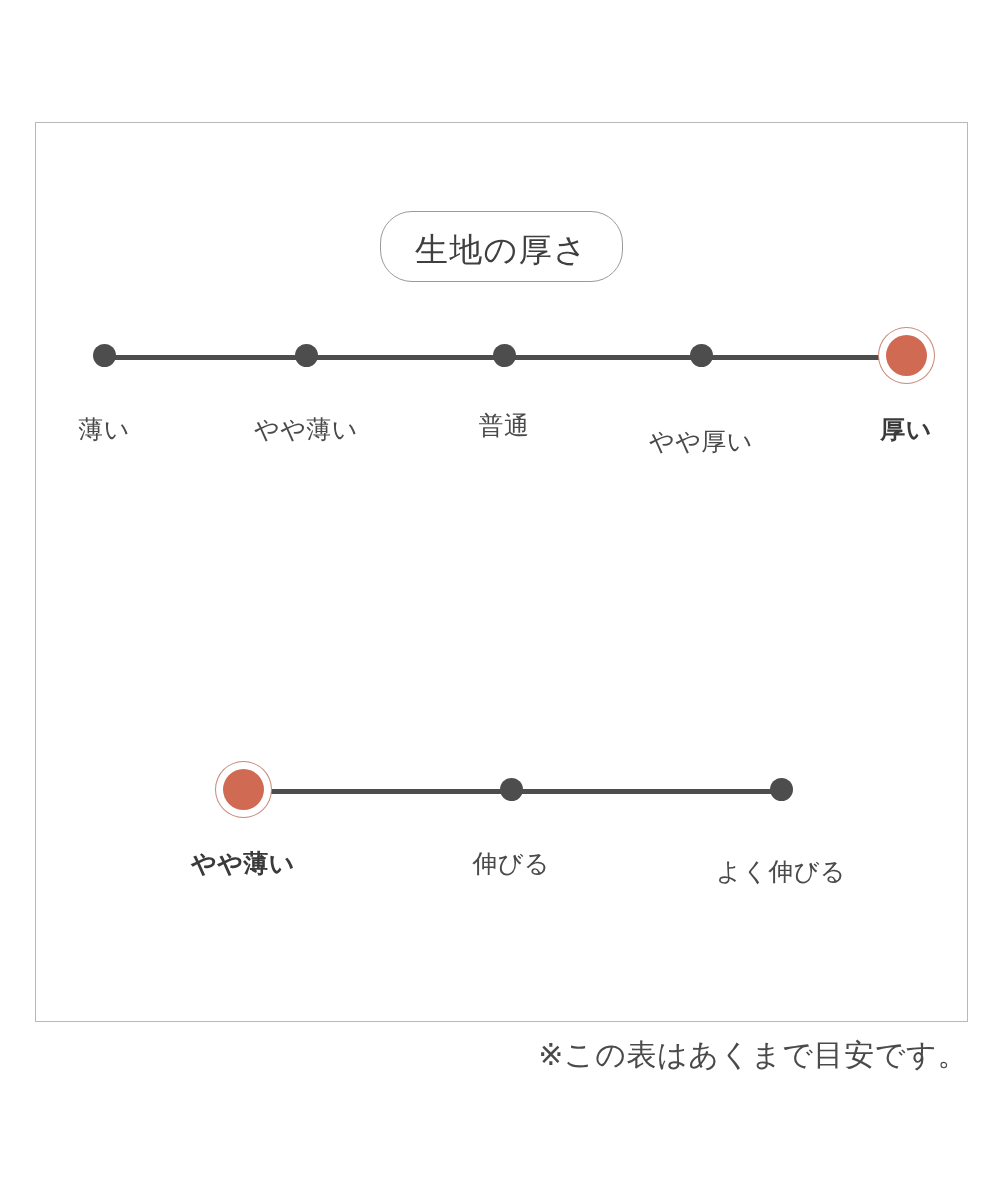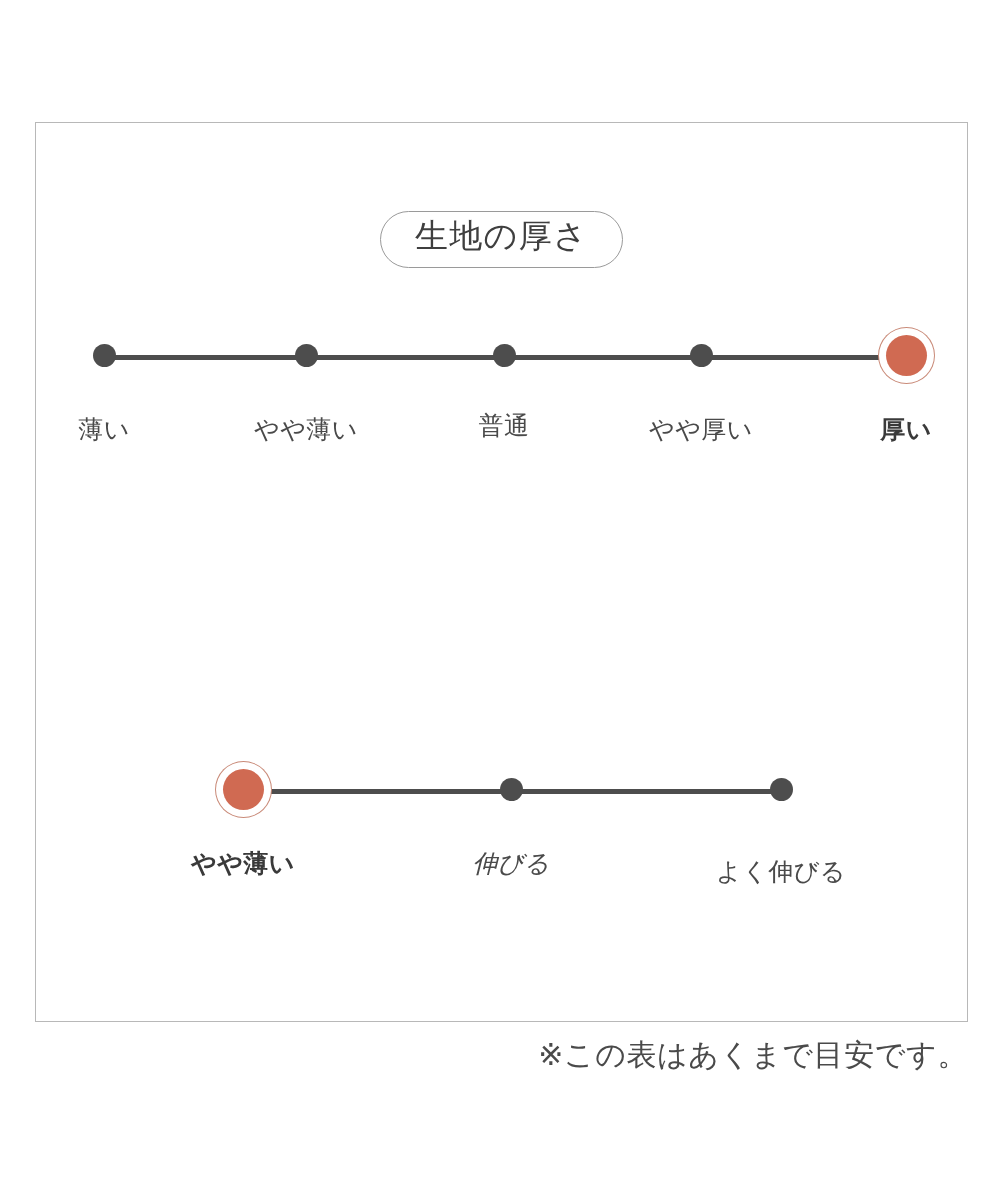--- a/index.html
+++ b/index.html
@@ -33,21 +33,21 @@
   .section-title-wrap {
     position: absolute;
     left: 0;
     width: 100%;
     text-align: center;
   }
   .section-title {
     display: inline-block;
     border: 1.6px solid #9a9a9a;
     border-radius: 32px;
-    padding: 5px 34px 12px 34px;
+    padding: 19px 34px 12px 34px;
     font-size: 33px;
     line-height: 1.15;
     letter-spacing: 0.04em;
     color: #3f3f3f;
     background: #ffffff;
     box-sizing: border-box;
   }
 
   
   .scale {
@@ -136,41 +136,41 @@
       <span class="point-label" style="top: 62px; text-align: center;">やや薄い</span>
     </div>
 
     <div class="scale-point" style="left: 468px;">
       <span class="dot"></span>
       <span class="point-label" style="top: 58px;">普通</span>
     </div>
 
     <div class="scale-point" style="left: 665px;">
       <span class="dot"></span>
-      <span class="point-label" style="top: 62px; text-align: right;">やや厚い</span>
+      <span class="point-label" style="top: 74px; text-align: right;">やや厚い</span>
     </div>
 
     <div class="scale-point active" style="left: 870px;">
       <span class="dot"></span>
       <span class="point-label" style="top: 62px;">厚い</span>
     </div>
   </div>
 
 
   <div class="scale" id="scale-stretch" style="top: 666px;">
     <div class="scale-track" style="left: 207px; width: 538px;"></div>
 
     <div class="scale-point active" style="left: 207px;">
       <span class="dot"></span>
       <span class="point-label" style="top: 62px;">やや薄い</span>
     </div>
 
     <div class="scale-point" style="left: 475px;">
       <span class="dot"></span>
-      <span class="point-label" style="top: 62px; font-style: italic;">伸びる</span>
+      <span class="point-label" style="top: 62px;">伸びる</span>
     </div>
 
     <div class="scale-point" style="left: 745px;">
       <span class="dot"></span>
       <span class="point-label" style="top: 62px; margin-top: 8px;">よく伸びる</span>
     </div>
   </div>
 
 </div>
 

